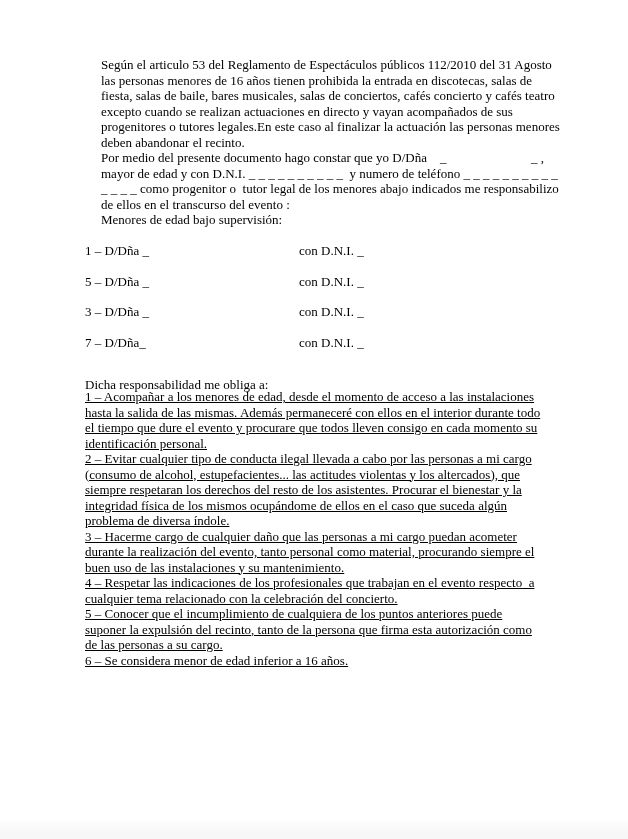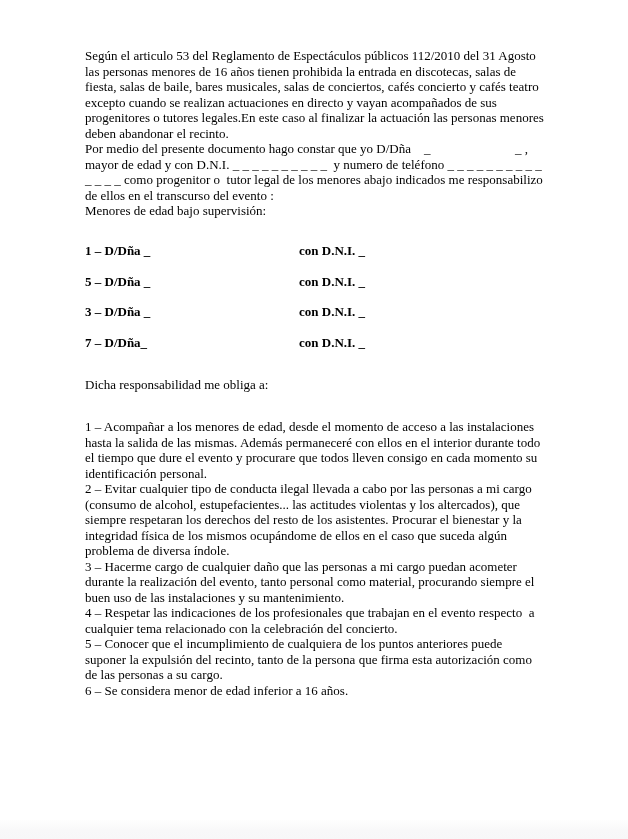--- a/index.html
+++ b/index.html
@@ -22,32 +22,32 @@
     position: absolute;
     inset: 0;
     background: #ffffff;
   }
   .text-block {
     position: absolute;
     left: 85px;
     width: 505px;
     white-space: pre-wrap;
   }
-  .intro-block   { top: 48px; }
-  .minors-block  { top: 243px; left: 85px; position: absolute; width: 505px; font-weight: bold; }
+  .intro-block   { top: 57px; margin-left: 16px; }
+  .minors-block  { top: 243px; left: 85px; position: absolute; width: 505px; }
   .minor-row {
     position: relative;
     height: 15.5px;
     margin-bottom: 15px;
     white-space: pre;
   }
   .minor-name { position: absolute; left: 0; top: 0; }
   .minor-dni  { position: absolute; left: 214px; top: 0; }
   .obligations-heading-block { top: 377px; }
-  .obligations-block { top: 419px; }
+  .obligations-block { top: 389px; text-decoration: underline; }
   .signature-block   { top: 696px; white-space: pre; }
   .page-bottom-edge {
     position: absolute;
     left: 0;
     bottom: 0;
     width: 100%;
     height: 19px;
     background: linear-gradient(180deg, #fefefe 0%, #f8f8f9 55%, #f7f7f8 100%);
   }
 </style>

